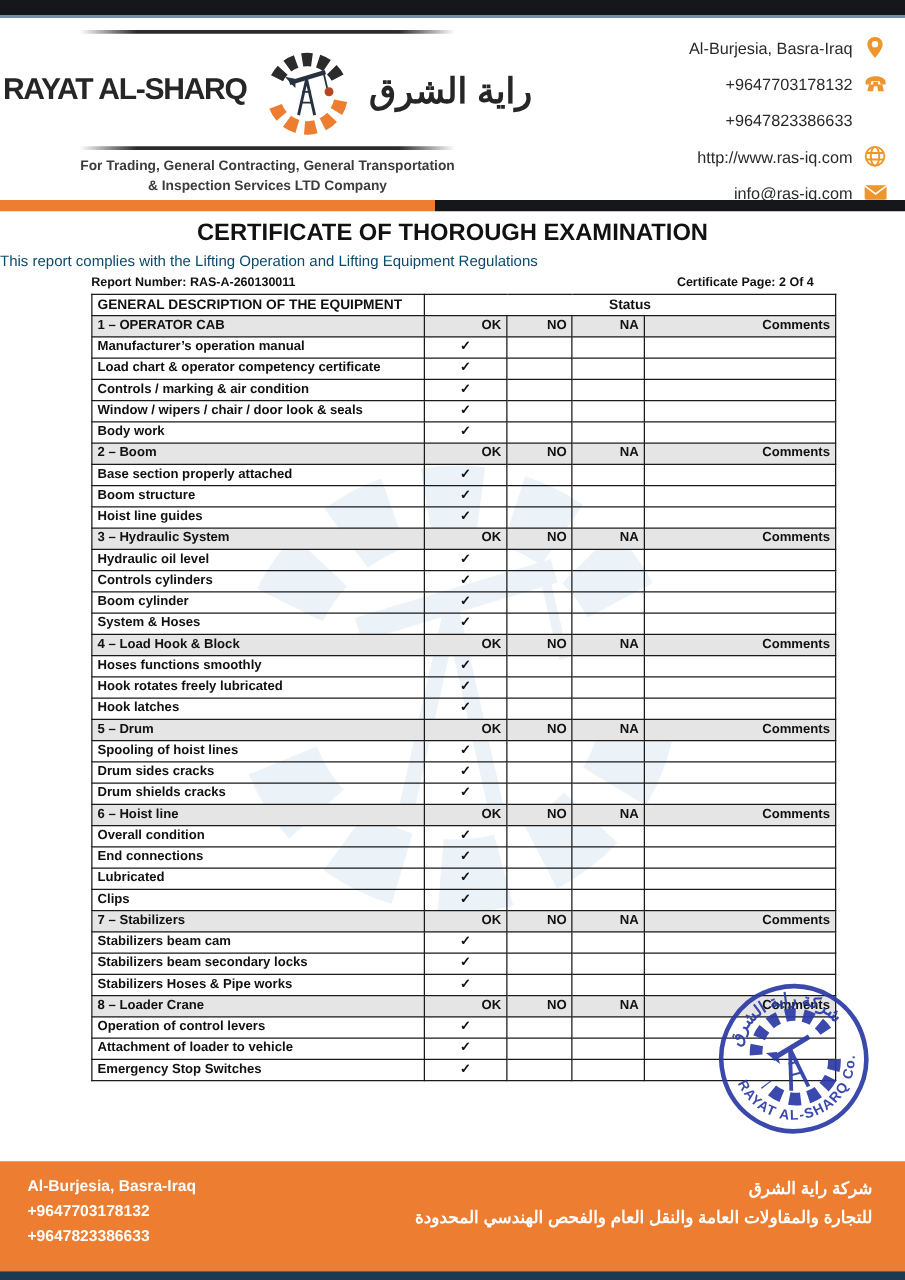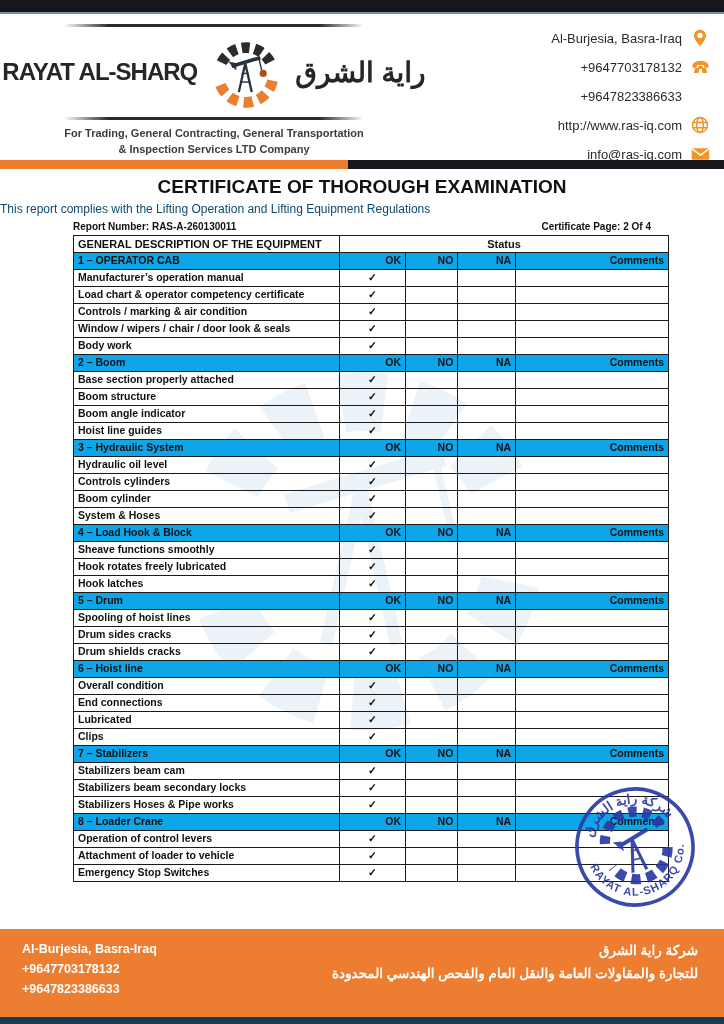--- a/index.html
+++ b/index.html
@@ -41,21 +41,21 @@
   
   .watermark { position:absolute; top:300px; left:130px; width:470px; height:470px;
     opacity:0.22; z-index:0; pointer-events:none; }
   
   .tablewrap { position:absolute; top:235px; left:73px; width:596px; z-index:1; }
   table.cert { width:100%; border-collapse:collapse; }
   table.cert td { border:1px solid #1a1a1a; height:17px; font-size:10.5px; font-weight:bold;
     color:#111; padding:0 4px; line-height:1.1; background:transparent; }
   tr.head-row td { font-size:11px; }
   td.status-head { text-align:center; font-size:11.5px; }
-  tr.section-row td { background:#0ea5e9; }
+  tr.section-row td { background:#e5e5e5; }
   tr.section-row td.stat { text-align:right; }
   td.c { text-align:center; padding:0; font-weight:normal; font-size:11px; }
   
   .stamp { position:absolute; top:786px; left:574px; width:122px; height:122px; z-index:2;
     transform:rotate(-14deg); opacity:0.92; }
   
   .footer { position:absolute; left:0; bottom:7px; width:100%; height:88px; background:#ED7D31;
     display:flex; justify-content:space-between; padding:13px 26px 0 22px; z-index:3; }
   .footer-left { display:flex; flex-direction:column; gap:6px; color:#fff; font-size:12.5px; font-weight:bold; }
   .footer-right { display:flex; flex-direction:column; gap:7px; color:#fff; text-align:right;
@@ -243,27 +243,20 @@
             <td class="c"></td>
           </tr>
           <tr>
             <td>Boom structure</td>
             <td class="c">✓</td>
             <td class="c"></td>
             <td class="c"></td>
             <td class="c"></td>
           </tr>
           <tr>
-            <td>Boom angle indicator</td>
-            <td class="c">✓</td>
-            <td class="c"></td>
-            <td class="c"></td>
-            <td class="c"></td>
-          </tr>
-          <tr>
             <td>Hoist line guides</td>
             <td class="c">✓</td>
             <td class="c"></td>
             <td class="c"></td>
             <td class="c"></td>
           </tr>
           <tr class="section-row">
             <td>3 – Hydraulic System</td>
             <td class="stat">OK</td>
             <td class="stat">NO</td>
@@ -299,21 +292,21 @@
             <td class="c"></td>
           </tr>
           <tr class="section-row">
             <td>4 – Load Hook &amp; Block</td>
             <td class="stat">OK</td>
             <td class="stat">NO</td>
             <td class="stat">NA</td>
             <td class="stat">Comments</td>
           </tr>
           <tr>
-            <td>Sheave functions smoothly</td>
+            <td>Hoses functions smoothly</td>
             <td class="c">✓</td>
             <td class="c"></td>
             <td class="c"></td>
             <td class="c"></td>
           </tr>
           <tr>
             <td>Hook rotates freely lubricated</td>
             <td class="c">✓</td>
             <td class="c"></td>
             <td class="c"></td>

